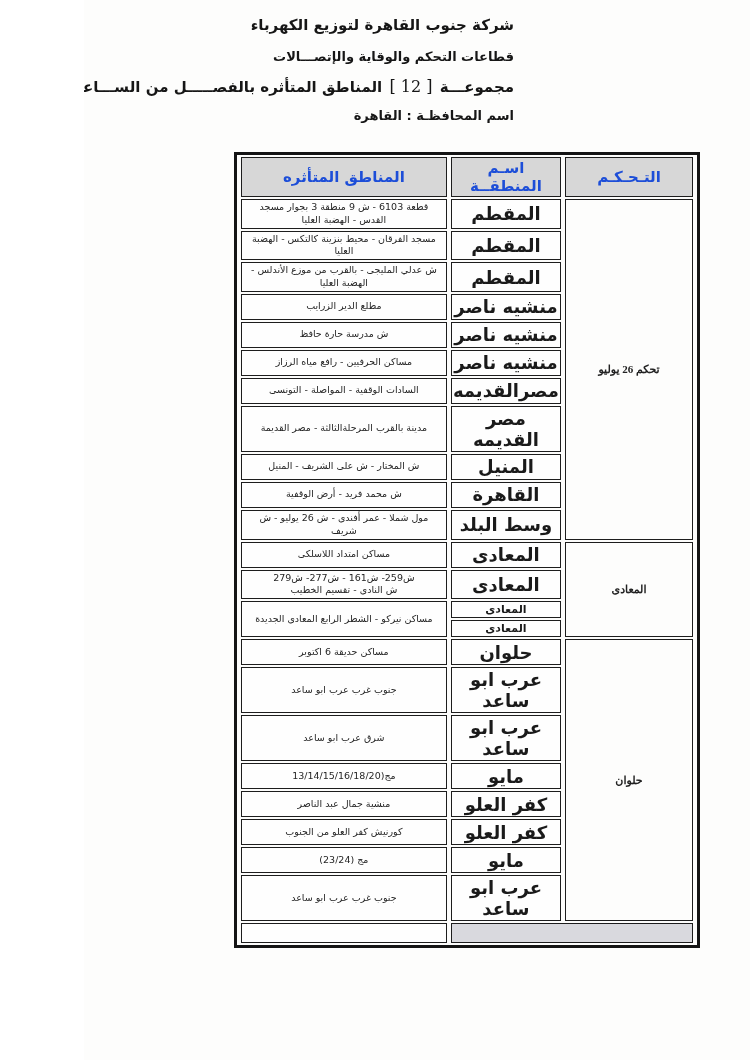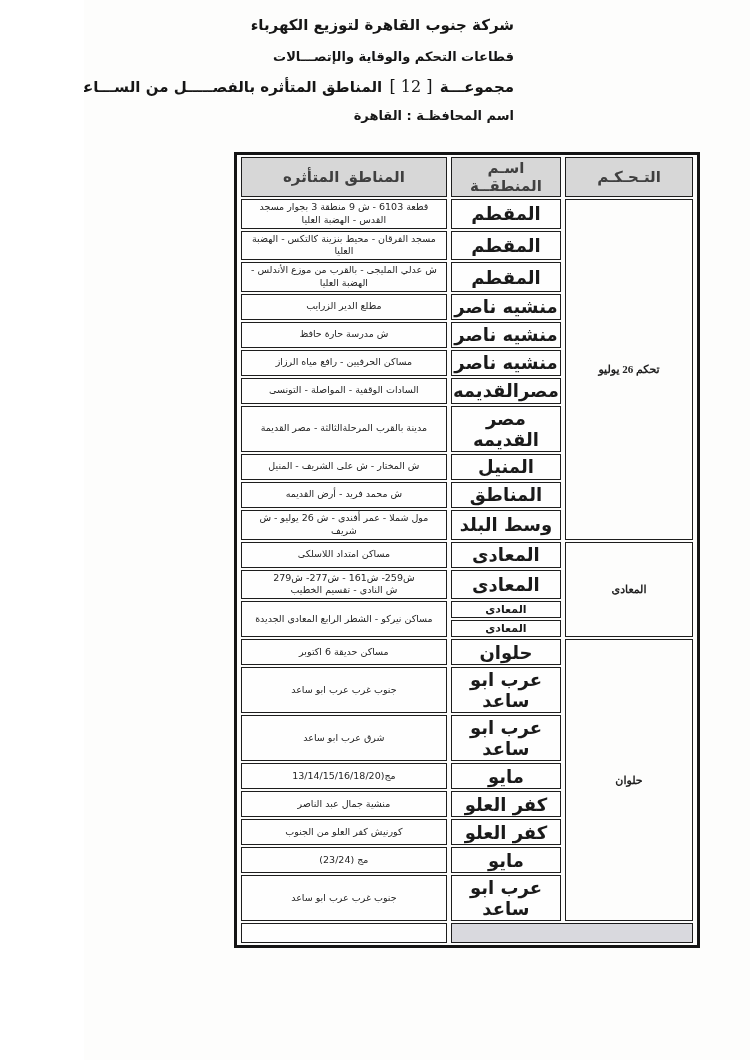--- a/index.html
+++ b/index.html
@@ -29,21 +29,21 @@
     position:absolute;top:152px;right:50px;
     border-collapse:separate;border-spacing:4px 2px;
     border:3px solid #141414;background:#fcfcfb;
     table-layout:fixed;
   }
   .sched th,.sched td{
     border:1.5px solid #1d1d1d;text-align:center;vertical-align:middle;
     overflow:hidden;
   }
   .sched th{
-    background:#d7d7d7;height:34px;font-size:15px;font-weight:bold;color:#404040;
+    background:#d7d7d7;height:34px;font-size:15px;font-weight:bold;color:#1d4ed8;
   }
   .control-cell{font-size:11px;font-weight:bold;color:#222;background:#fdfdfc;font-family:Liberation Serif, serif;}
   .area-cell{
     height:22px;font-size:18px;font-weight:bold;color:#1a1a1a;background:#fefefe;
   }
   .area-cell.half{height:11px;font-size:11px;}
   .affected-cell{
     font-size:9.5px;color:#252525;background:#fefefe;line-height:1.35;
     padding:1px 4px;
   }
@@ -116,22 +116,22 @@
         </tr>
         <tr>
           <td class="area-cell">مصر القديمه</td>
           <td class="affected-cell">مدينة بالقرب  المرحلةالثالثة - مصر القديمة</td>
         </tr>
         <tr>
           <td class="area-cell">المنيل</td>
           <td class="affected-cell">ش المختار - ش على الشريف - المنيل</td>
         </tr>
         <tr>
-          <td class="area-cell">المناطق</td>
-          <td class="affected-cell">ش محمد فريد - أرض القديمه</td>
+          <td class="area-cell">القاهرة</td>
+          <td class="affected-cell">ش محمد فريد - أرض الوقفية</td>
         </tr>
         <tr>
           <td class="area-cell">وسط البلد</td>
           <td class="affected-cell">مول شملا - عمر أفندى - ش 26 يوليو - ش شريف</td>
         </tr>
         <tr>
           <td class="control-cell" rowspan="4">المعادى</td>
           <td class="area-cell">المعادى</td>
           <td class="affected-cell">مساكن امتداد اللاسلكى</td>
         </tr>

